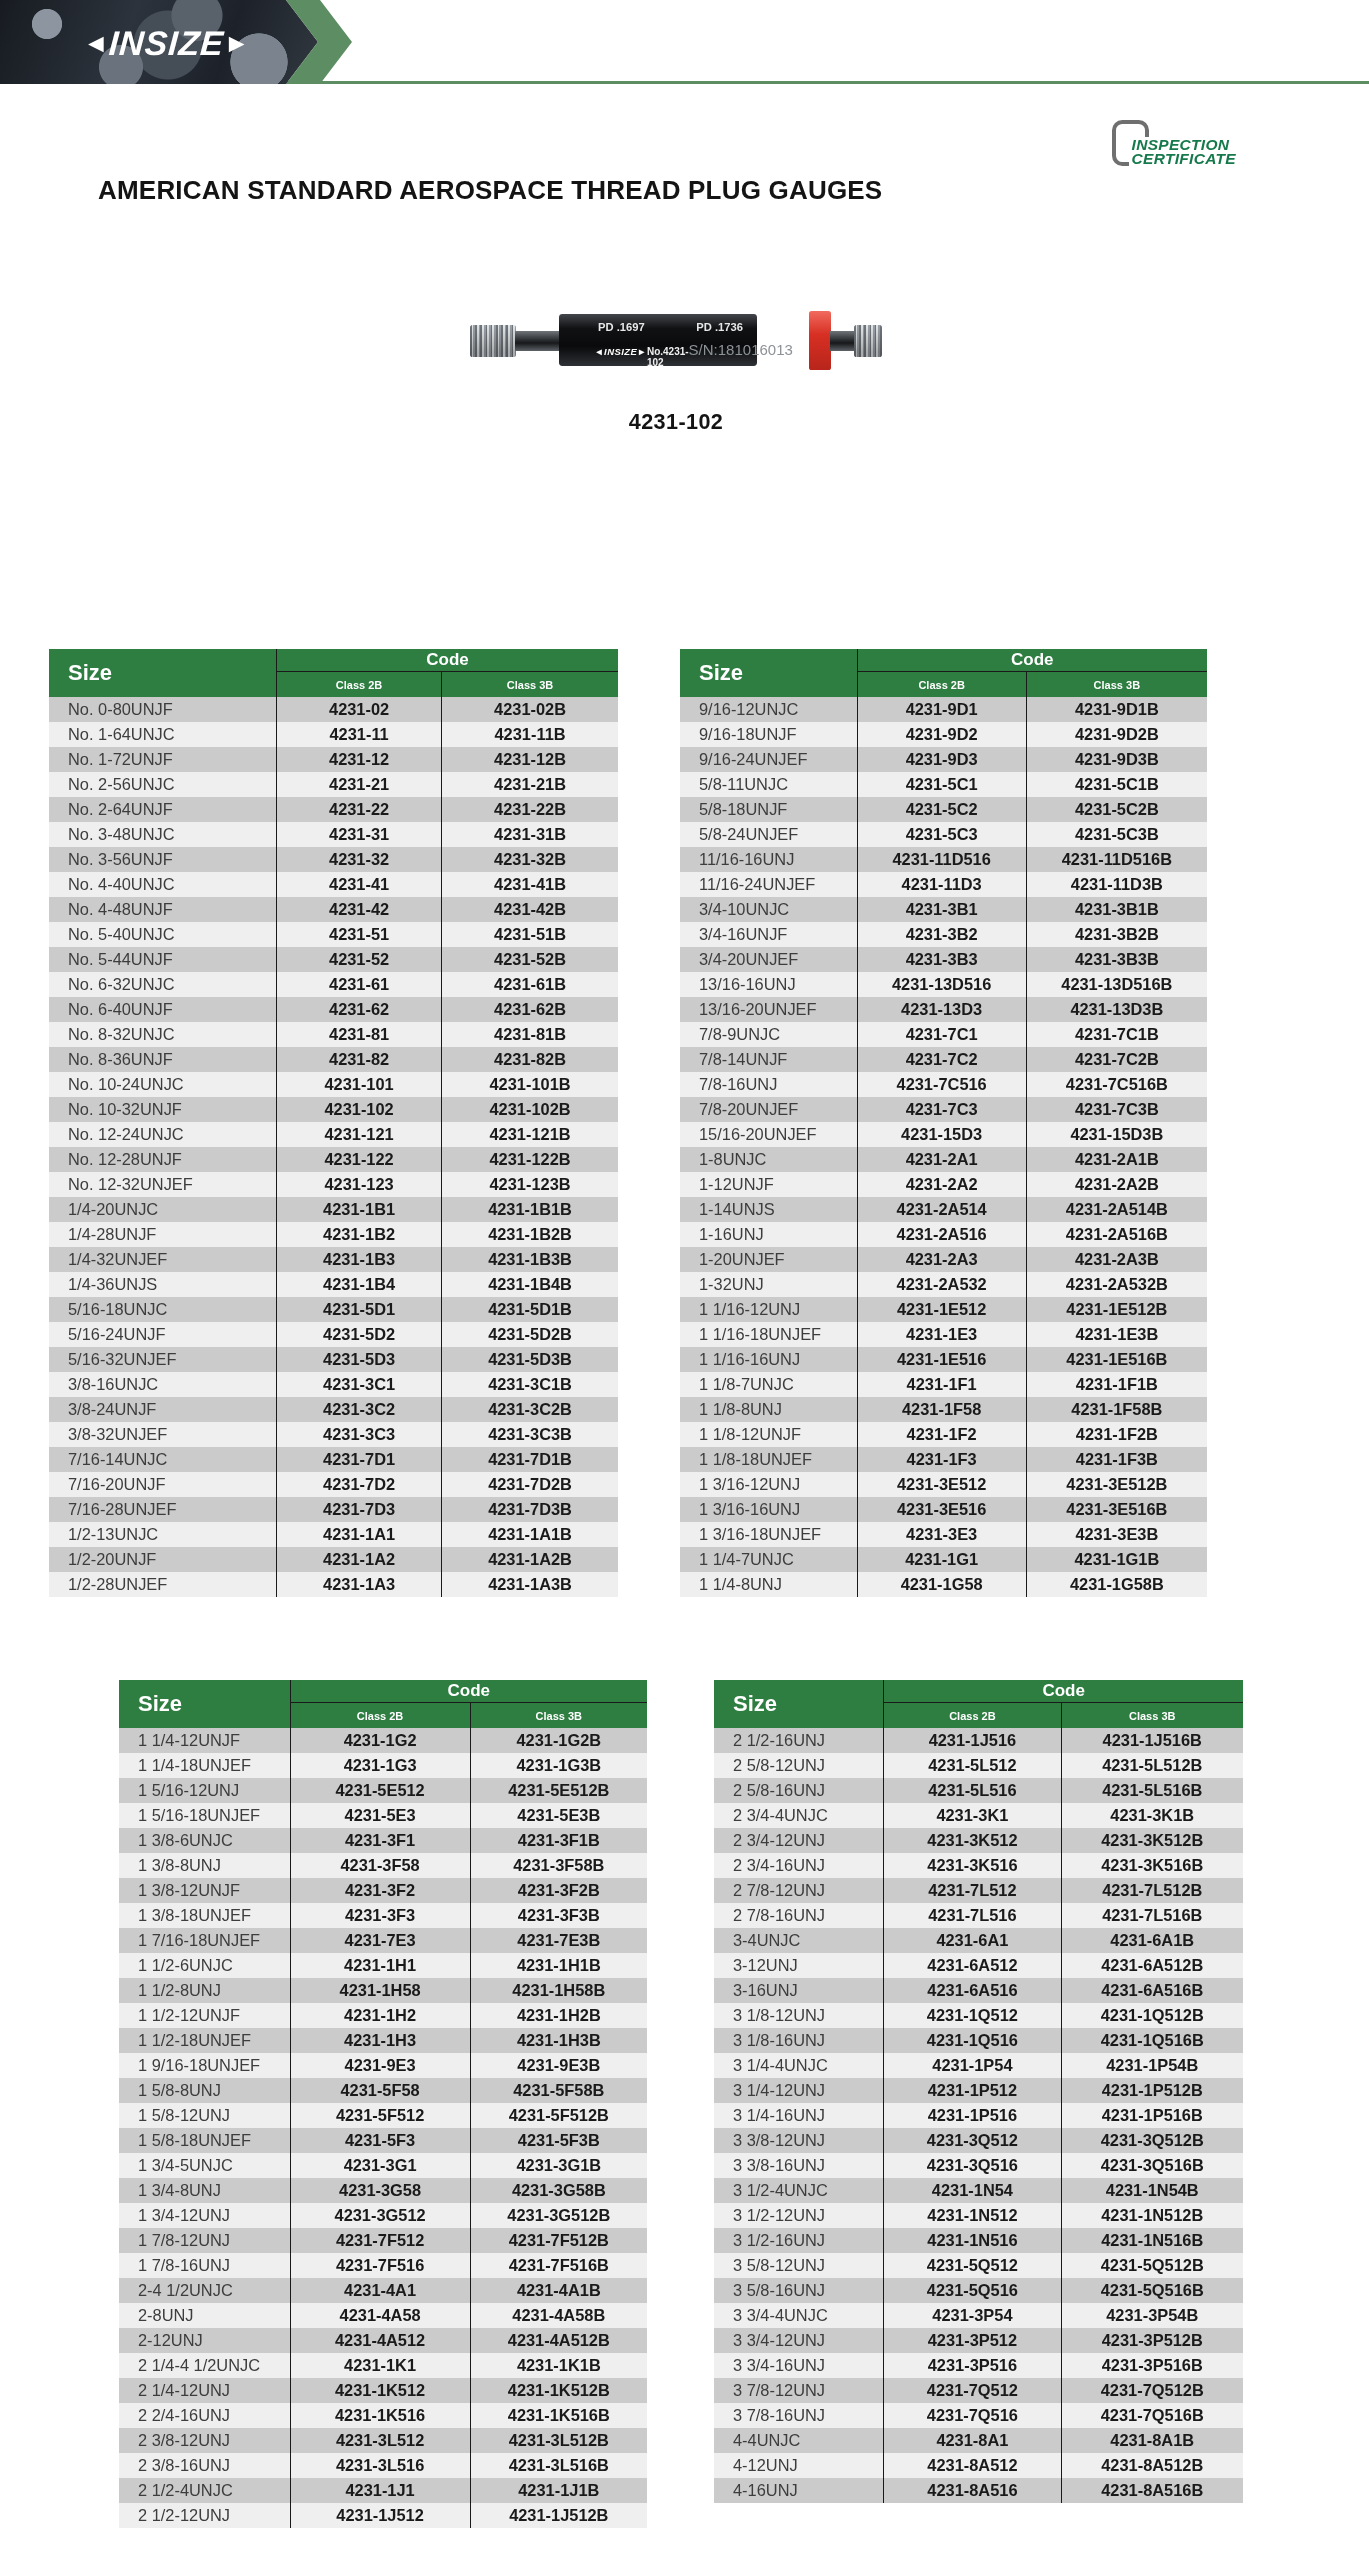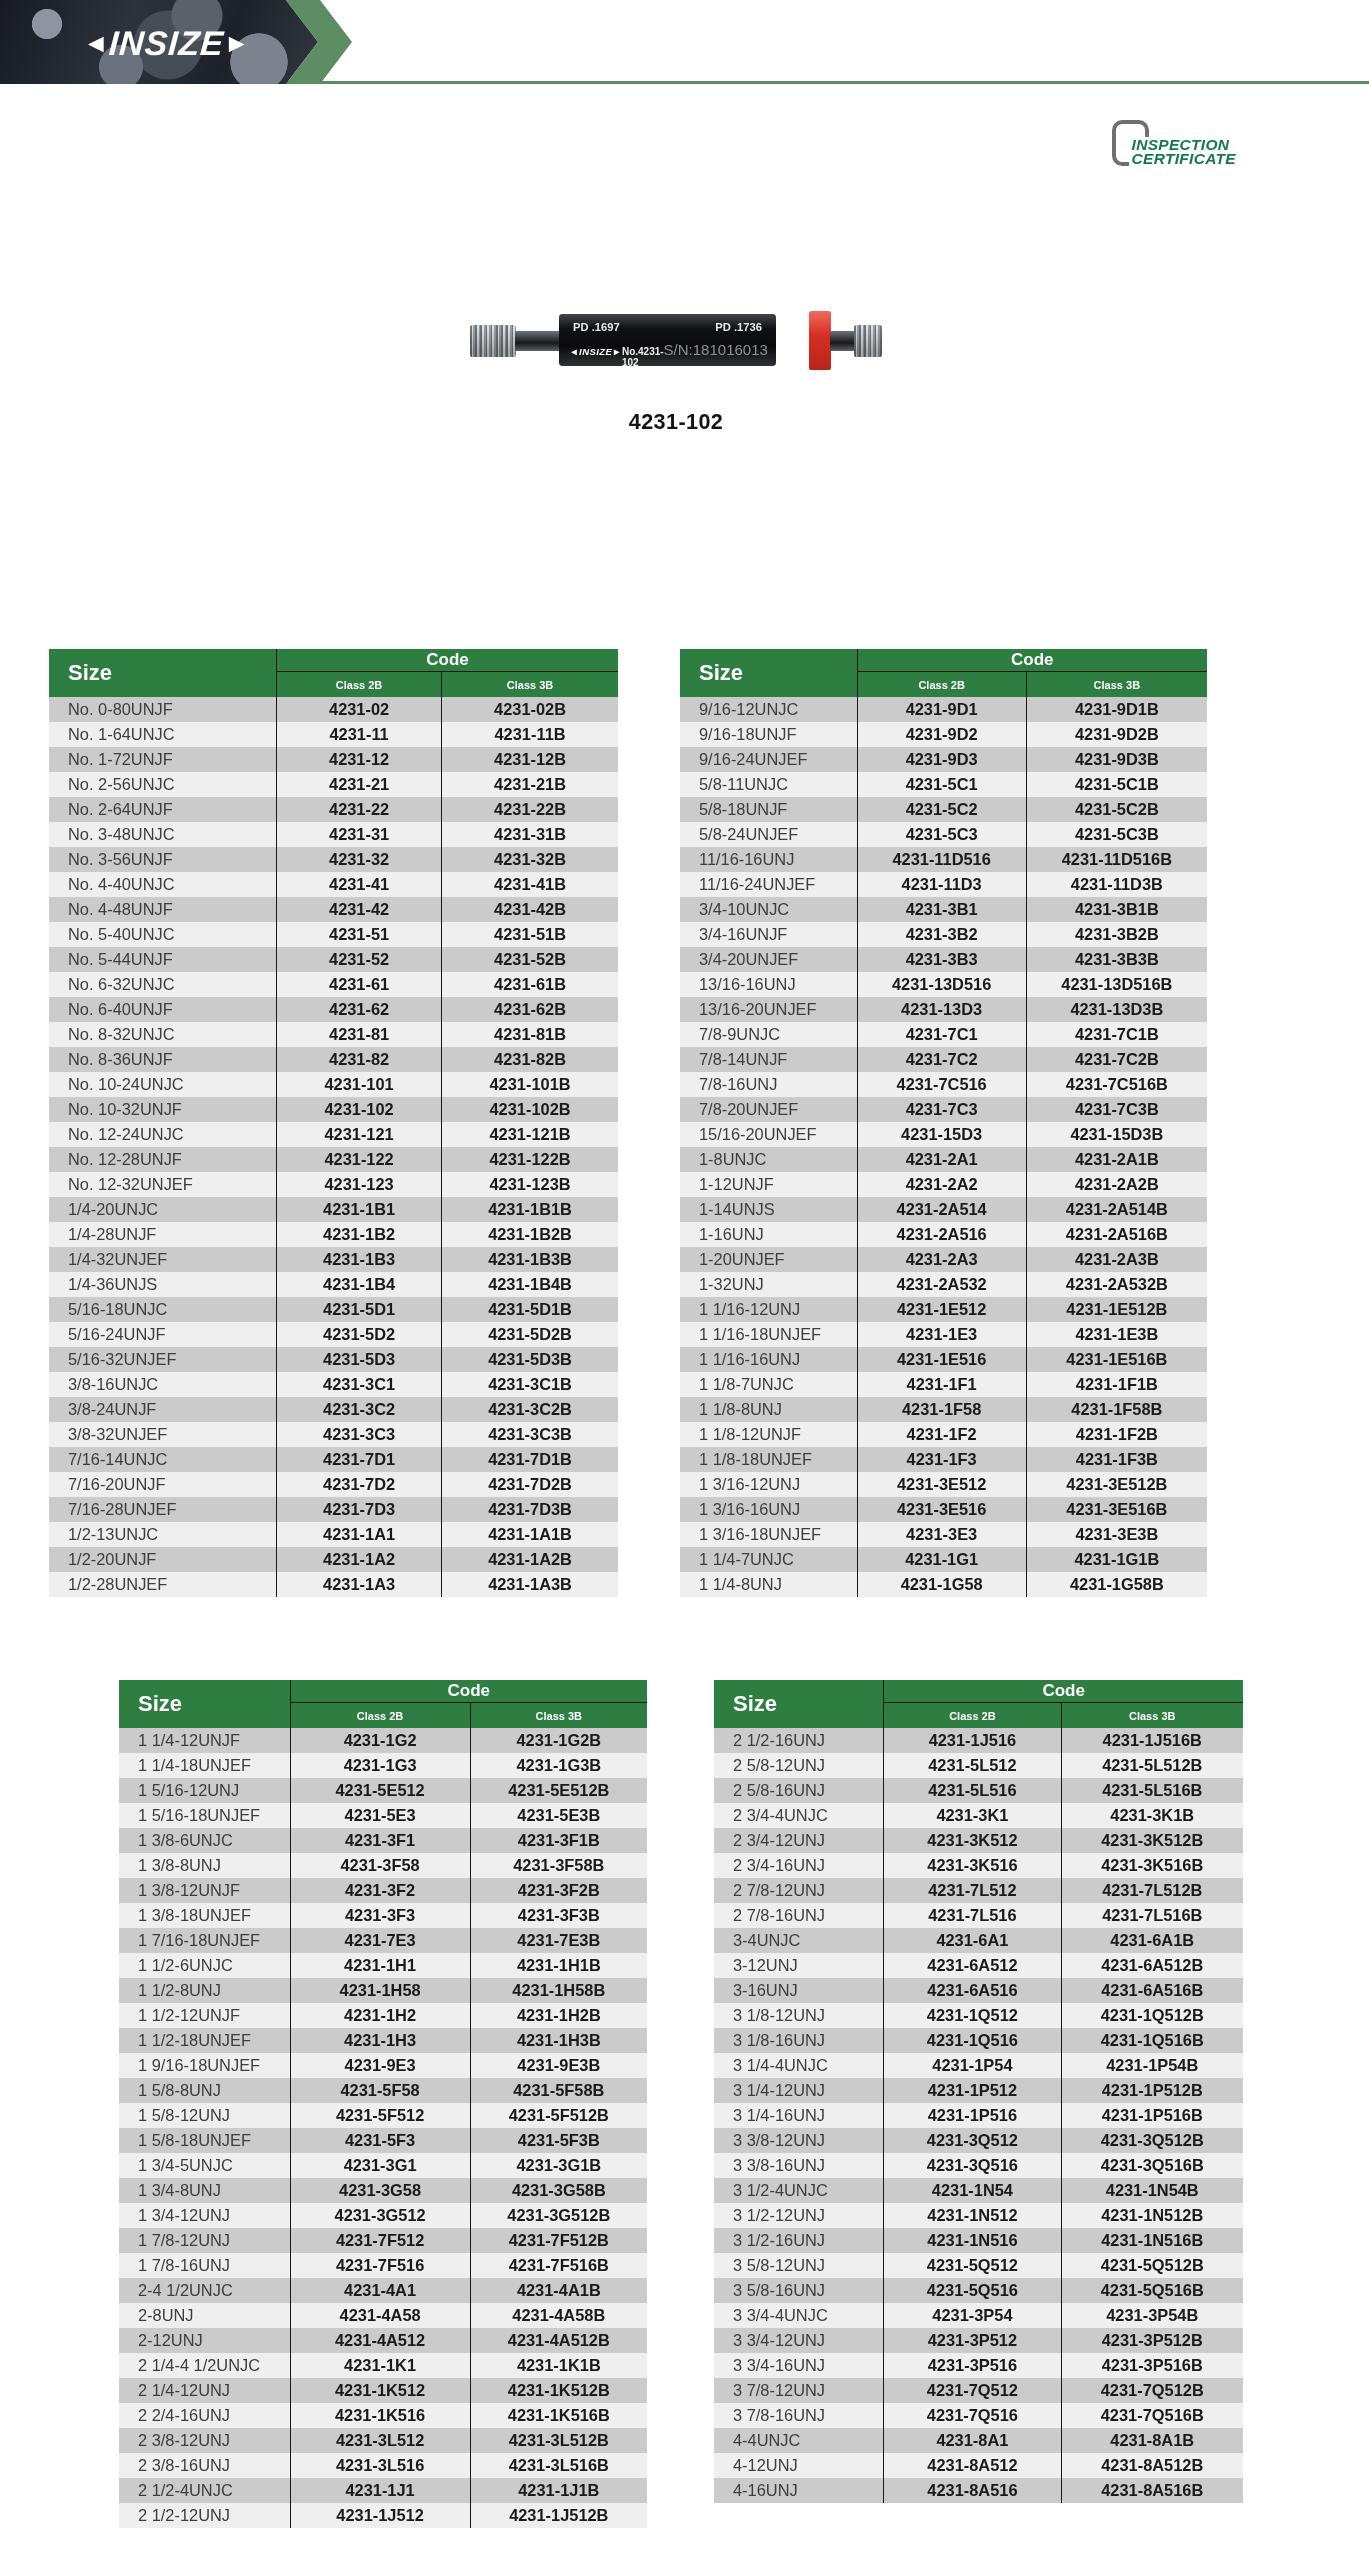--- a/index.html
+++ b/index.html
@@ -64,23 +64,24 @@
   }
   .g-thread-left { left:0; width:46px; }
   .g-thread-right { left:384px; width:28.4px; }
   .g-shaft {
     top:21px; height:20px;
     background:linear-gradient(180deg,#707579,#2b2e31 45%,#17181a 60%,#5d6267);
   }
   .g-shaft-left { left:45px; width:45px; }
   .g-shaft-right { left:360px; width:25px; }
   .g-body {
-    left:89px; top:4.3px; width:217px; height:52px; border-radius:3.4px;
+    left:89px; top:4.3px; width:198px; height:52px; border-radius:3.4px;
     background:linear-gradient(180deg,#43464b 0%,#101113 28%,#0a0a0c 62%,#2e3135 100%);
     box-sizing:border-box;
+    padding-left:25px;
   }
   .g-row1 { display:flex; justify-content:space-between; padding:7px 14px 0 14px;
     color:#e8e8e8; font-size:11.2px; font-weight:bold; }
   .g-row2 { display:flex; justify-content:space-between; align-items:baseline; padding:7.8px 8.6px 0 10.3px; }
   .g-logo { color:#ffffff; font-style:italic; font-weight:bold; font-size:9.5px; letter-spacing:0.4px; }
   .g-no { color:#f0f0f0; font-size:10px; font-weight:bold; }
   .g-sn { color:#8d9296; font-size:15px; }
   .g-red {
     left:339px; top:0.9px; width:21.6px; height:59px; border-radius:2.6px;
     background:linear-gradient(180deg,#f16a5e,#d72f23 40%,#b8251b);
@@ -120,20 +121,21 @@
 
   <div class="header-rule"></div>
   <div class="banner">
     <div class="banner-photo"></div>
     <div class="banner-chevron"></div>
     <div class="banner-logo">
       <span class="logo-arrow">◄</span><span class="logo-text">INSIZE</span><span class="logo-arrow">►</span>
     </div>
   </div>
 
+  <div class="page-title">AMERICAN STANDARD AEROSPACE THREAD PLUG GAUGES</div>
 
   <div class="cert">
     <div class="cert-frame"></div>
     <div class="cert-text">
       <div>INSPECTION</div>
       <div>CERTIFICATE</div>
     </div>
   </div>
 
   <div class="gauge">

